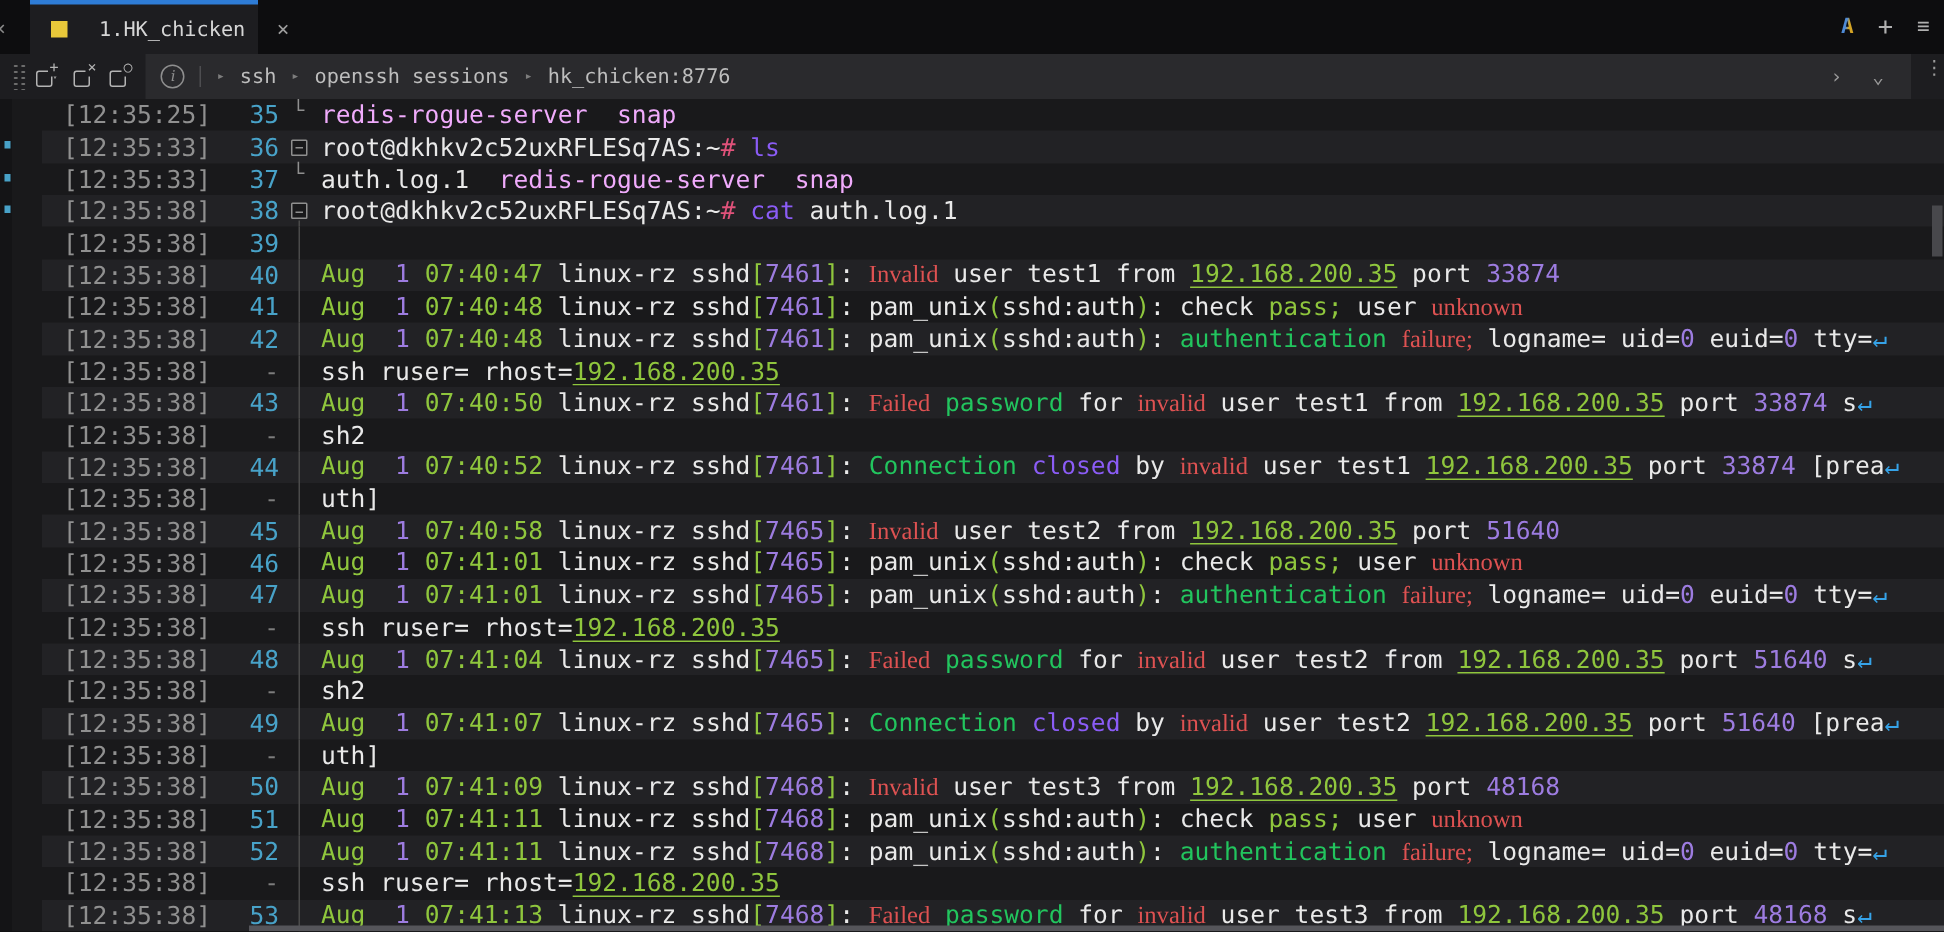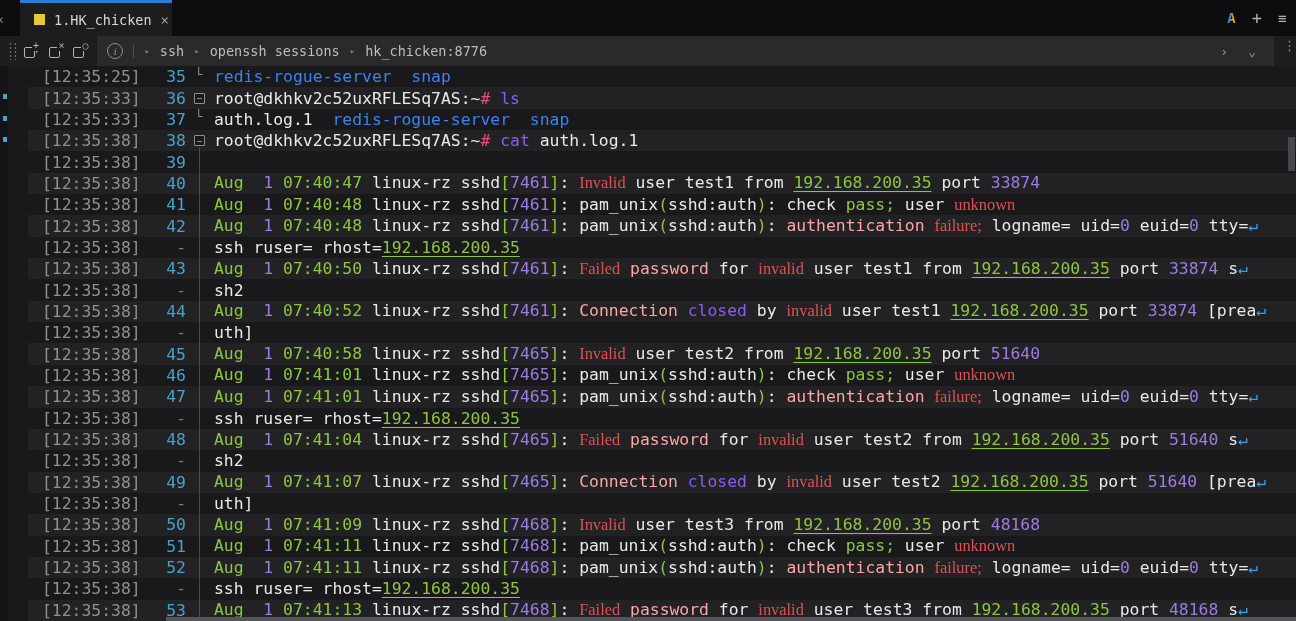--- a/index.html
+++ b/index.html
@@ -4,21 +4,21 @@
 <style>
   * { margin:0; padding:0; box-sizing:border-box; }
   html,body { width:1296px; height:621px; overflow:hidden; background:#0d0d0f;
     font-family:"DejaVu Sans Mono", monospace; }
 
   
   .tabbar { height:36px; background:#0d0d0f; display:flex; align-items:stretch; position:relative; }
   .clipped-x { position:absolute; left:-4px; top:12px; color:#8a8a8a; font-size:13px;
     font-family:"DejaVu Sans Mono",monospace; }
   .tab { margin-left:20px; width:152px; background:#1d1d20; border-top:3px solid #2e7cd6;
-    display:flex; align-items:center; padding:0 10px 0 14px; gap:9px; }
+    display:flex; align-items:center; padding:0 10px 0 14px; gap:21px; }
   .tab-square { width:11px; height:11px; background:#e8c83a; flex:none; }
   .tab-title { color:#d6d6d6; font-size:13.5px; flex:1; white-space:nowrap; }
   .tab-close { color:#9d9d9d; font-size:14px; cursor:pointer; }
   .tabbar-right { position:absolute; right:0; top:0; height:36px; display:flex;
     align-items:center; gap:16px; padding-right:6px; }
   .btn-A { font-size:14px; font-weight:bold;
     background:linear-gradient(100deg,#4e8ad6 42%,#d4a425 58%);
     -webkit-background-clip:text; background-clip:text; color:transparent; }
   .btn-plus { color:#b0b0b0; font-size:17px; }
   .btn-menu { color:#b0b0b0; font-size:14px; width:12px; overflow:hidden; }
@@ -63,22 +63,22 @@
   .fold-box { width:11px; height:11px; border:1px solid #8f8f8f; border-radius:1px;
     position:relative; background:#19191b; z-index:1; }
   .fold-box::after { content:""; position:absolute; left:2px; right:2px; top:4.5px;
     height:1px; background:#8f8f8f; }
   .fold-tail { position:absolute; left:50%; top:calc(50% + 6px); bottom:0; width:1px;
     background:#4a4a4a; }
   .fold-guide { position:absolute; left:50%; top:0; bottom:0; width:1px; background:#4a4a4a; }
   .content { flex:1; overflow:hidden; padding-left:2px; }
 
   .c-def { color:#e9e9e9; } .c-green { color:#8fc63d; } .c-purple { color:#9d7ce0; }
-  .c-red { color:#de5252;font-family:Liberation Serif, serif; } .c-blue { color:#fca5a5; } .c-orange { color:#8b5cf6; }
-  .c-cyan { color:#8b5cf6; } .c-pink { color:#e0527a; } .c-dir { color:#3b82f6; }
+  .c-red { color:#de5252;font-family:Liberation Serif, serif; } .c-blue { color:#22c55e; } .c-orange { color:#8b5cf6; }
+  .c-cyan { color:#8b5cf6; } .c-pink { color:#e0527a; } .c-dir { color:#f0abfc; }
   .u { text-decoration:underline; text-underline-offset:3px; text-decoration-thickness:1px;margin-top:28px; }
   .wrapch { color:#36a3e8; }
 
   .edge-strip { position:absolute; left:0; top:0; bottom:0; width:8px; background:#141416; }
   .edge-tick { position:absolute; left:3px; width:4px; height:5px; background:#48a2c8; }
   .vscroll { position:absolute; right:1px; top:71px; width:7px; height:34px; background:#48484c; }
   .hscroll { position:absolute; left:166px; right:0; bottom:0; height:4px; background:#55555a; }
 </style>
 </head>
 <body>

